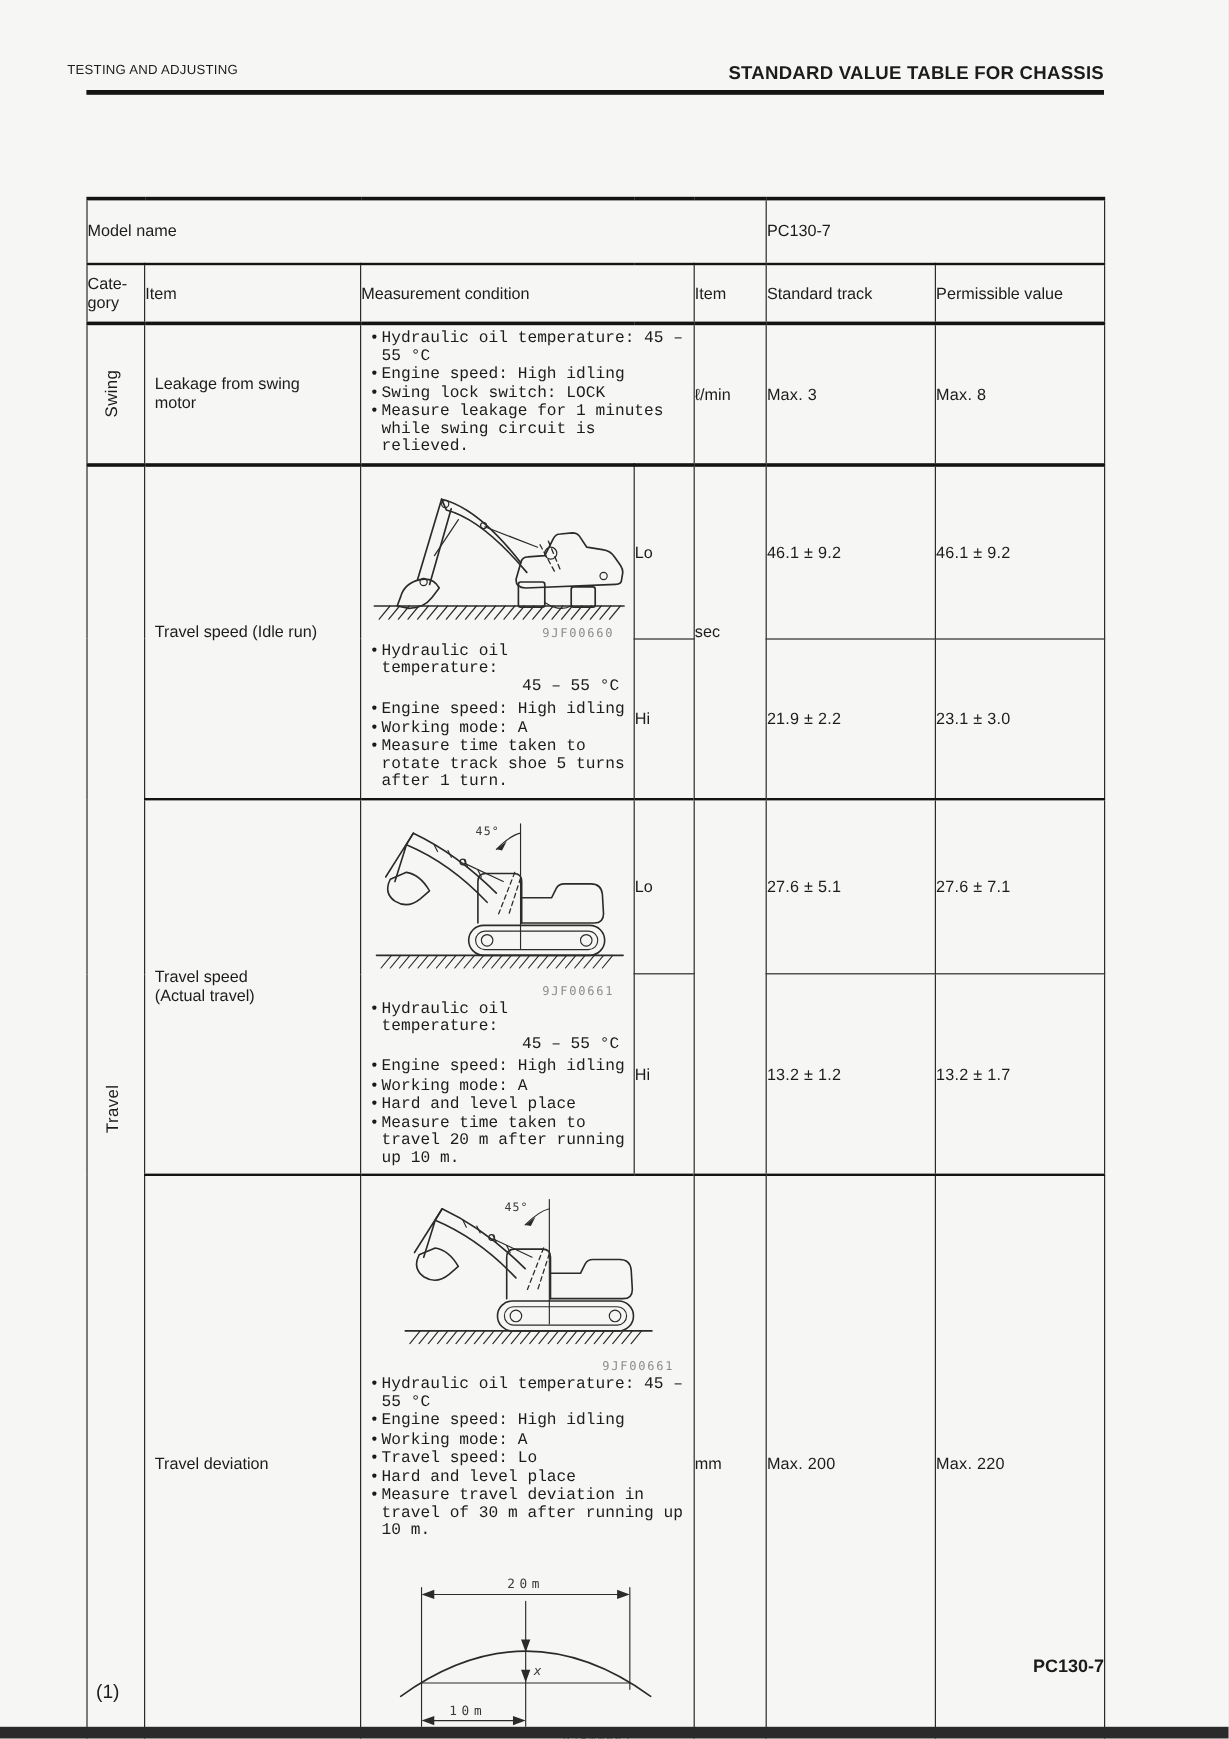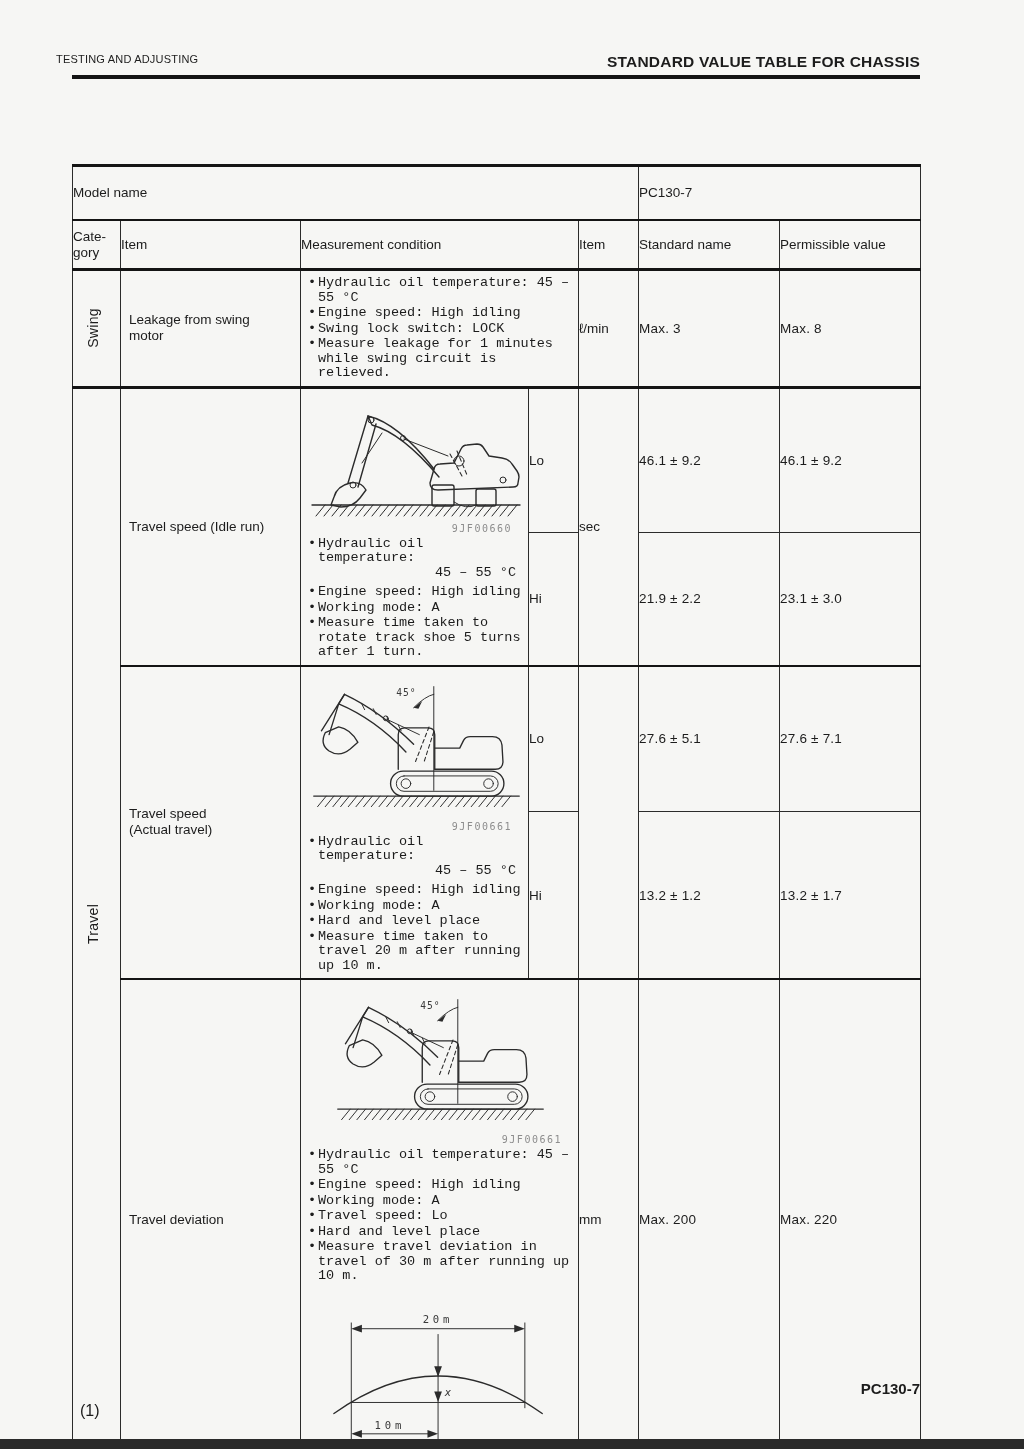--- a/index.html
+++ b/index.html
@@ -69,21 +69,21 @@
       <td colspan="5" class="bt3 bb2 head-cell" style="height:52px">Model name</td>
       <td colspan="2" class="bt3 bb2 head-cell">PC130-7</td>
     </tr>
 
     <tr>
       <td class="bb3 head-cell pre" style="height:47px">Cate-
 gory</td>
       <td class="bb3 head-cell">Item</td>
       <td colspan="2" class="bb3 head-cell">Measurement condition</td>
       <td class="bb3 head-cell">Item</td>
-      <td class="bb3 head-cell">Standard name</td>
+      <td class="bb3 head-cell">Standard track</td>
       <td class="bb3 head-cell">Permissible value</td>
     </tr>
 
     <tr>
       <td class="bb3 vcell" style="height:72px">
         <span>Swing</span></td>
       <td class="bb3 item-cell pre">Leakage from swing
 motor</td>
       <td colspan="2" class="bb3 cond">
         <div class="bullets">

